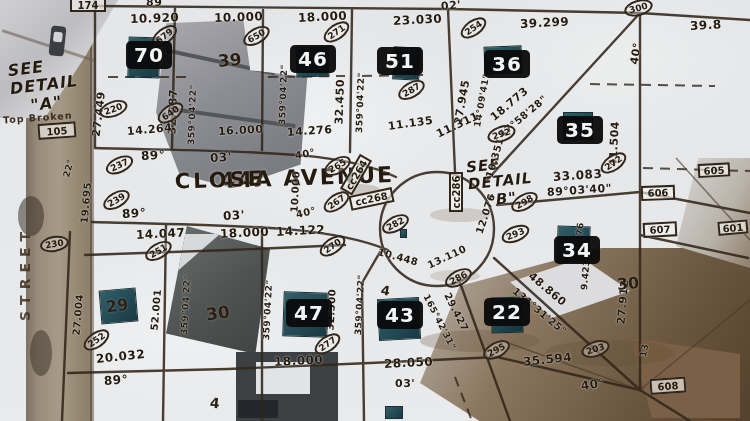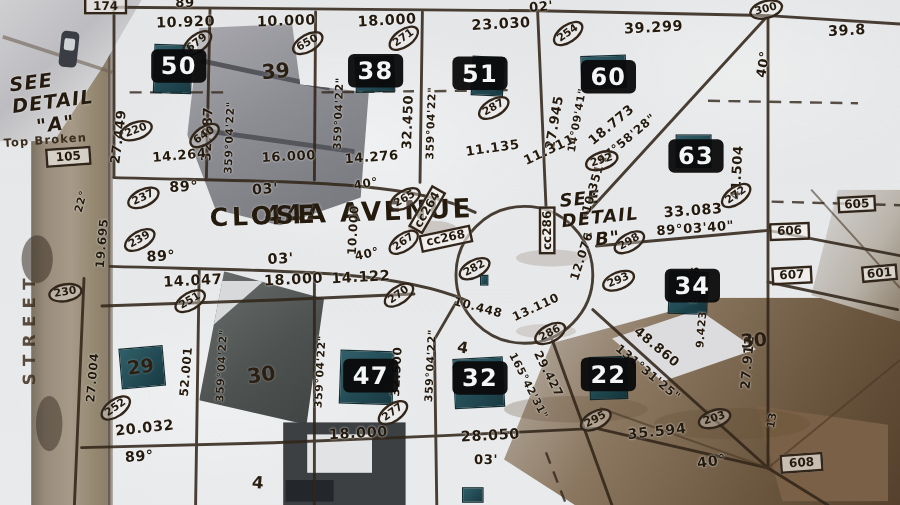--- a/index.html
+++ b/index.html
@@ -304,24 +304,24 @@
 
   <div class="platnum" style="left: 218px; top: 50px; font-size: 17px; transform: rotate(-5deg);">39</div>
       <div class="platnum" style="left: 206px; top: 303px; font-size: 17px; transform: rotate(-8deg);">30</div>
       <div class="platnum" style="left: 617px; top: 274px; font-size: 16px; transform: rotate(-5deg);">30</div>
       <div class="platnum" style="left: 106px; top: 296px; font-size: 16px; transform: rotate(-8deg);">29</div>
       <div class="platnum" style="left: 381px; top: 283px; font-size: 13px; transform: rotate(10deg);">4</div>
       <div class="platnum" style="left: 210px; top: 395px; font-size: 14px; transform: rotate(5deg);">4</div>
     </div>
   <div>
 
-  <div class="badge" style="left: 126px; top: 41px;">50</div>
-      <div class="badge" style="left: 290px; top: 45px;">38</div>
+  <div class="badge" style="left: 126px; top: 41px;">70</div>
+      <div class="badge" style="left: 290px; top: 45px;">46</div>
       <div class="badge" style="left: 377px; top: 47px;">51</div>
-      <div class="badge" style="left: 484px; top: 50px;">60</div>
-      <div class="badge" style="left: 557px; top: 116px;">63</div>
-      <div class="badge" style="left: 554px; top: 224px;">34</div>
+      <div class="badge" style="left: 484px; top: 50px;">36</div>
+      <div class="badge" style="left: 557px; top: 116px;">35</div>
+      <div class="badge" style="left: 554px; top: 236px;">34</div>
       <div class="badge" style="left: 484px; top: 298px;">22</div>
-      <div class="badge" style="left: 377px; top: 301px;">32</div>
+      <div class="badge" style="left: 377px; top: 301px;">43</div>
       <div class="badge" style="left: 286px; top: 299px;">47</div>
     </div>
 
 </div>
 
 </body></html>

